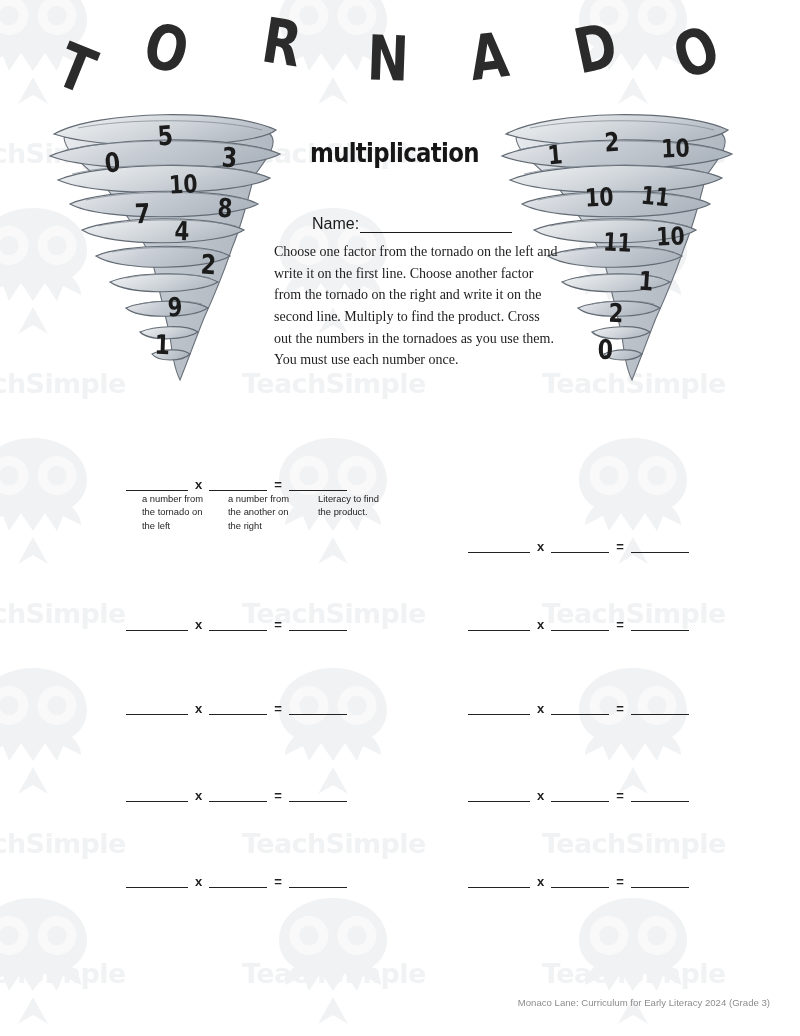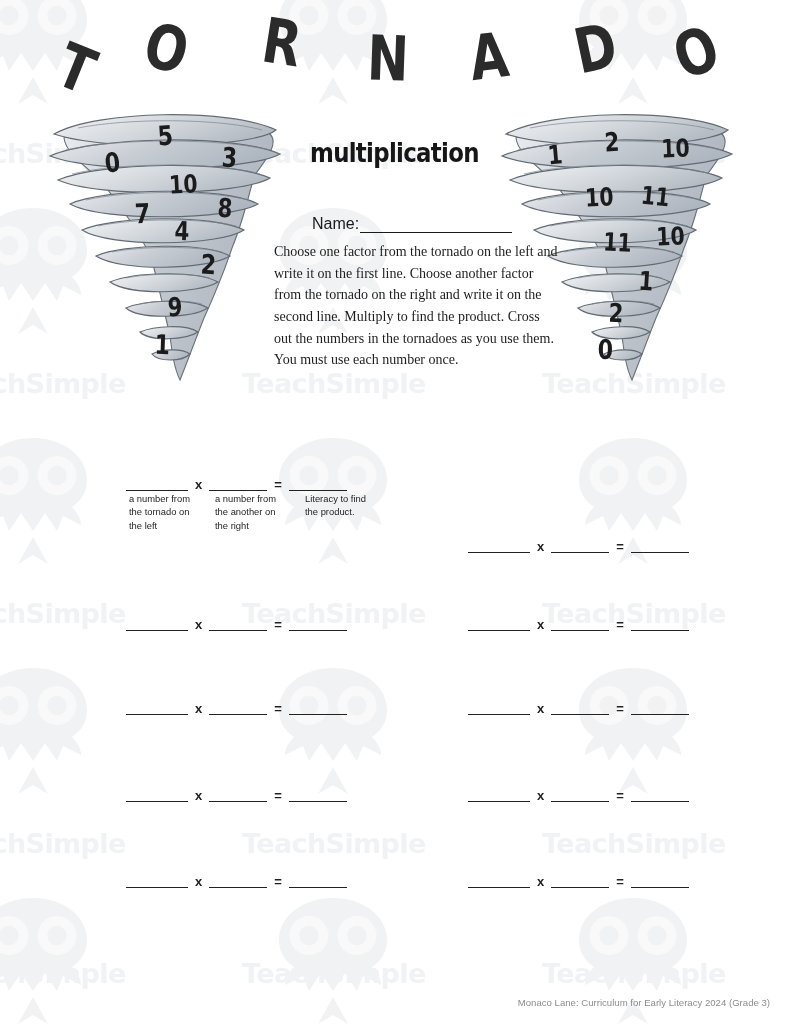--- a/index.html
+++ b/index.html
@@ -553,19 +553,19 @@
       <span class="blank blank-c"></span>
     </div>
     <div class="problem-row" style="left: 468px; top: 875px;">
       <span class="blank blank-a"></span>
       <span class="op">x</span>
       <span class="blank blank-b"></span>
       <span class="op">=</span>
       <span class="blank blank-c"></span>
     </div>
     <div id="first-row-notes" style="left: 126px; top: 492px;">
-      <div class="note" style="width: 76px; margin-left: 3px;">a number from the tornado on the left</div>
+      <div class="note" style="width: 76px; margin-left: 16px;">a number from the tornado on the left</div>
       <div class="note" style="width: 76px; margin-left: 10px;">a number from the another on the right</div>
       <div class="note" style="width: 70px; margin-left: 14px;">Literacy to find the product.</div>
     </div>
   </div>
 
 <div id="footer-credit">Monaco Lane: Curriculum for Early Literacy 2024 (Grade 3)</div>
 
 </body></html>

